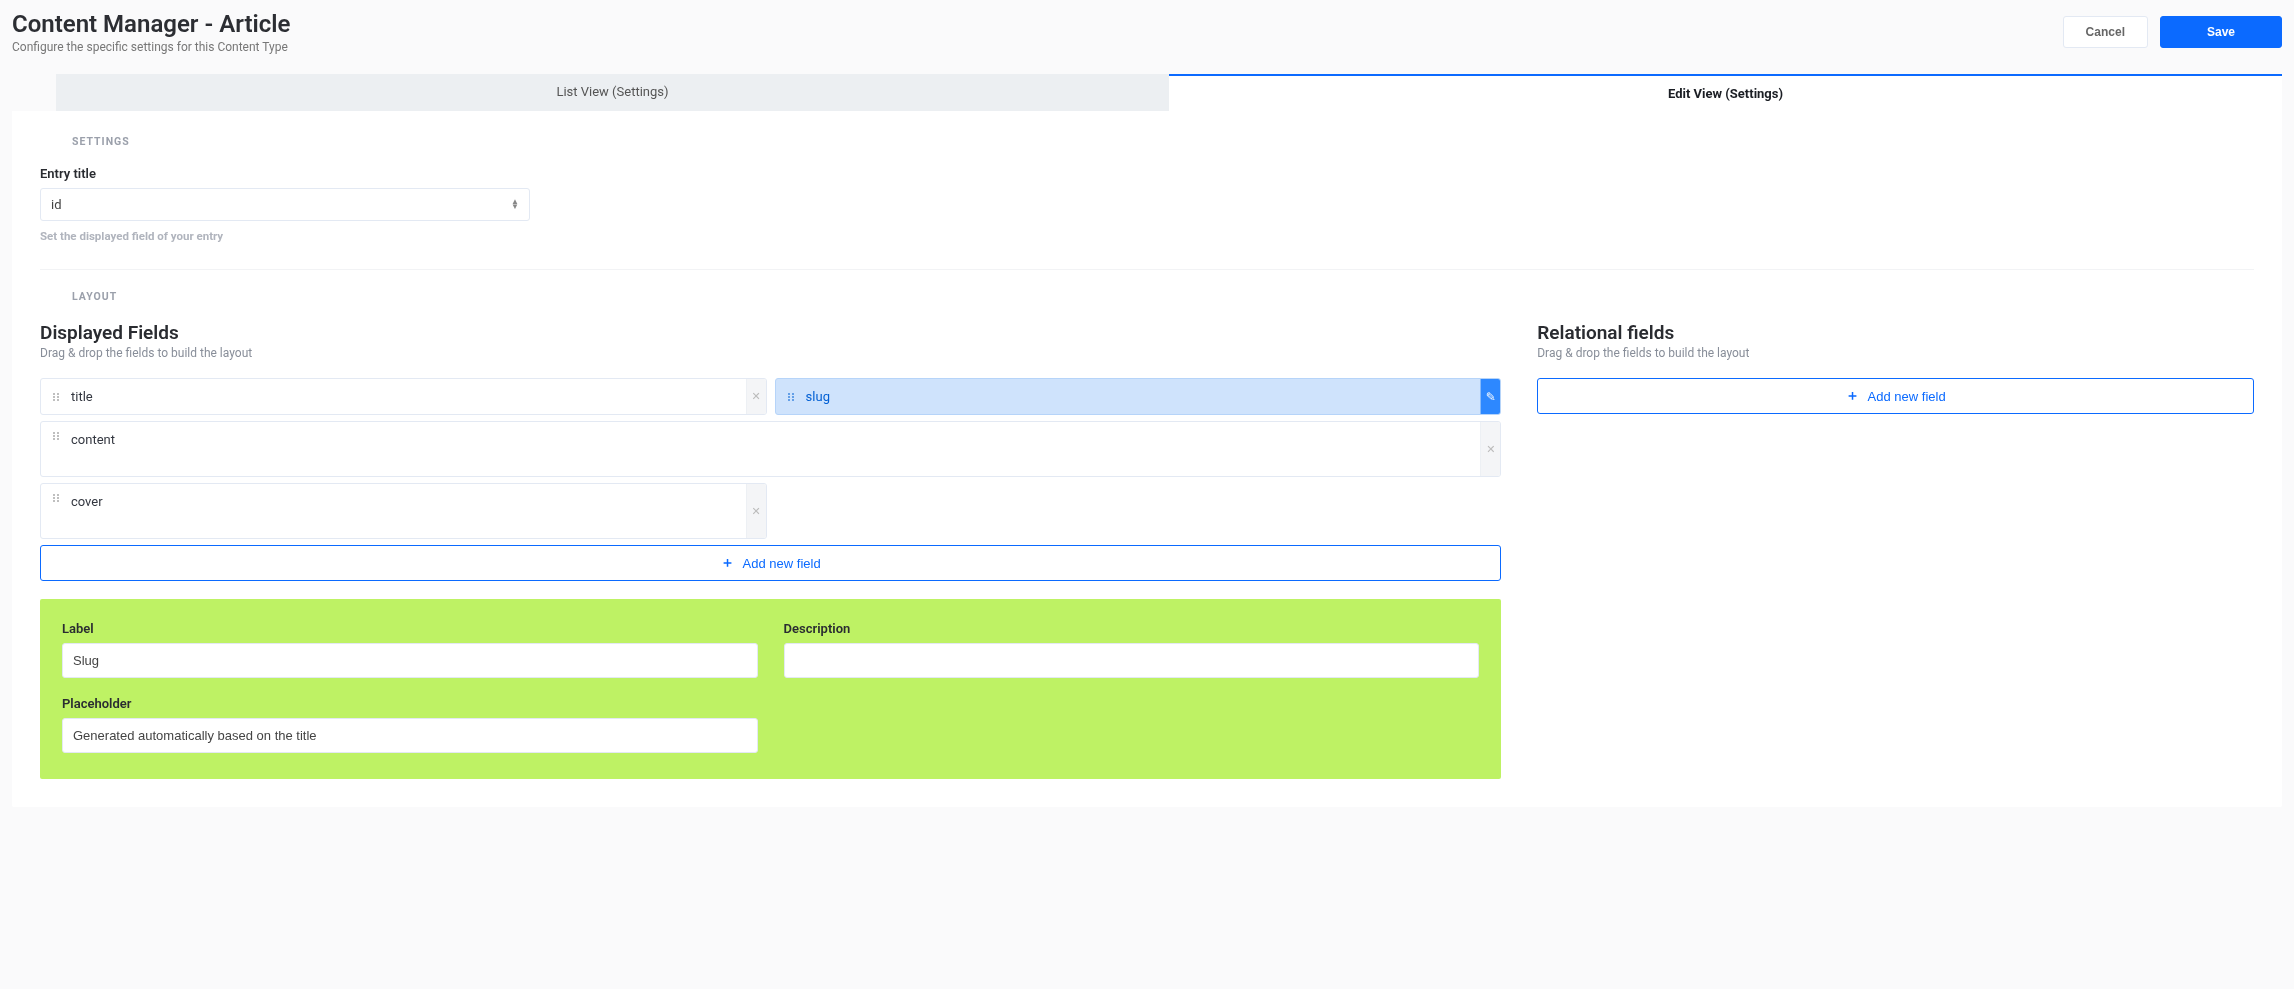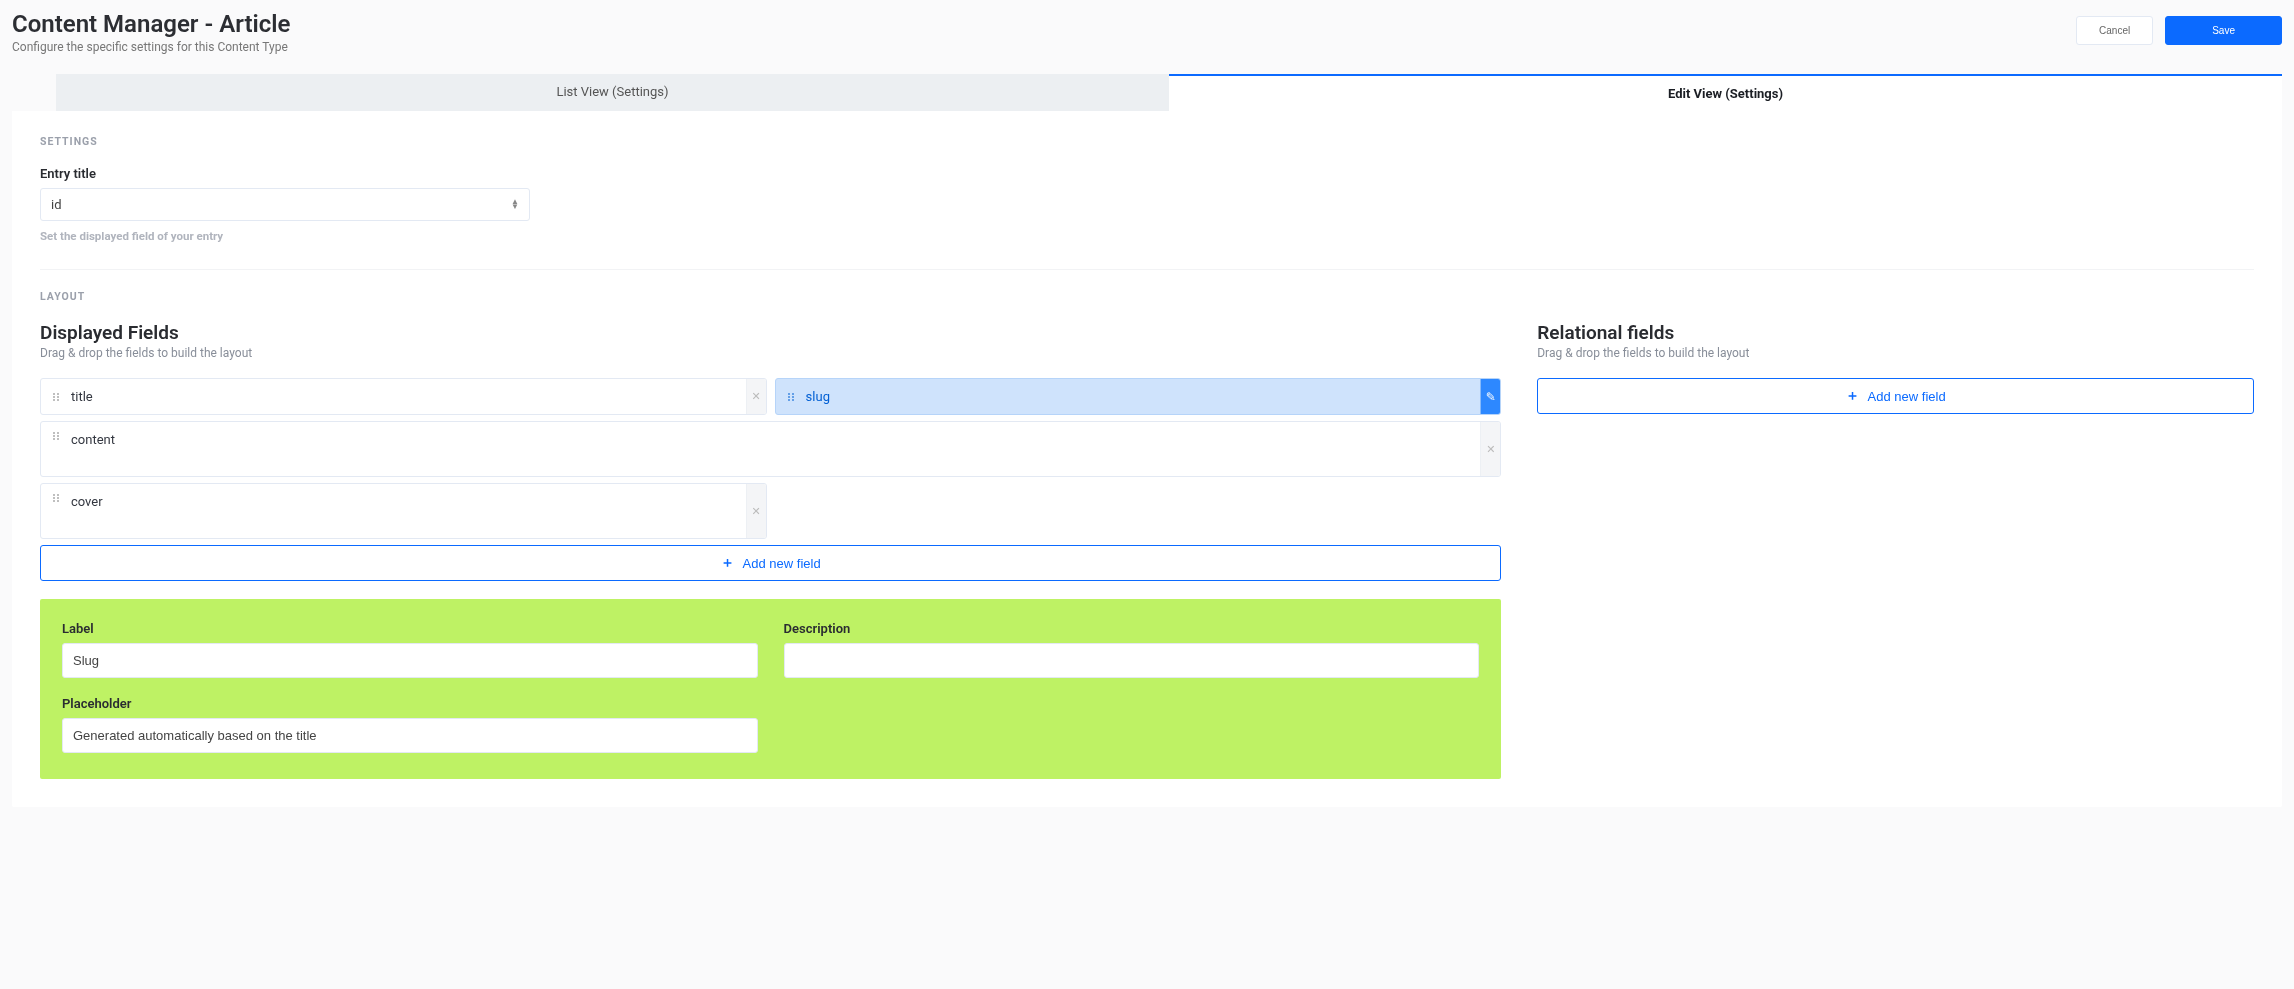--- a/index.html
+++ b/index.html
@@ -23,24 +23,24 @@
   }
   .page-subtitle {
     font-size: 12px;
     color: #777;
     margin-top: 2px;
   }
   .header-actions { display: flex; gap: 12px; align-items: center; margin-top: 6px;}
   .btn {
     border: none;
     padding: 8px 22px;
-    font-size: 10px;
-    border-radius: 3px;
-    cursor: pointer;
-    font-weight: 400;
+    font-size: 12px;
+    border-radius: 3px;
+    cursor: pointer;
+    font-weight: 700;
   }
   .btn-cancel {
     background: #fff;
     border: 1px solid #e3e9f3;
     color: #666;
   }
   .btn-save {
     background: #0b6aff;
     color: #fff;
     border: 1px solid #0b6aff;
@@ -77,20 +77,21 @@
     border-radius: 0 0 2px 2px;
   }
 
   .section-label {
     font-size: 10.5px;
     letter-spacing: 1px;
     color: #9ba0ab;
     font-weight: 700;
     text-transform: uppercase;
     margin-bottom: 18px;
+    margin-left: 32px;
   }
   .field-label {
     font-size: 13px;
     font-weight: 600;
     color: #2a2c31;
     margin-bottom: 7px;
     display: block;
   }
 
   .select-wrap {

